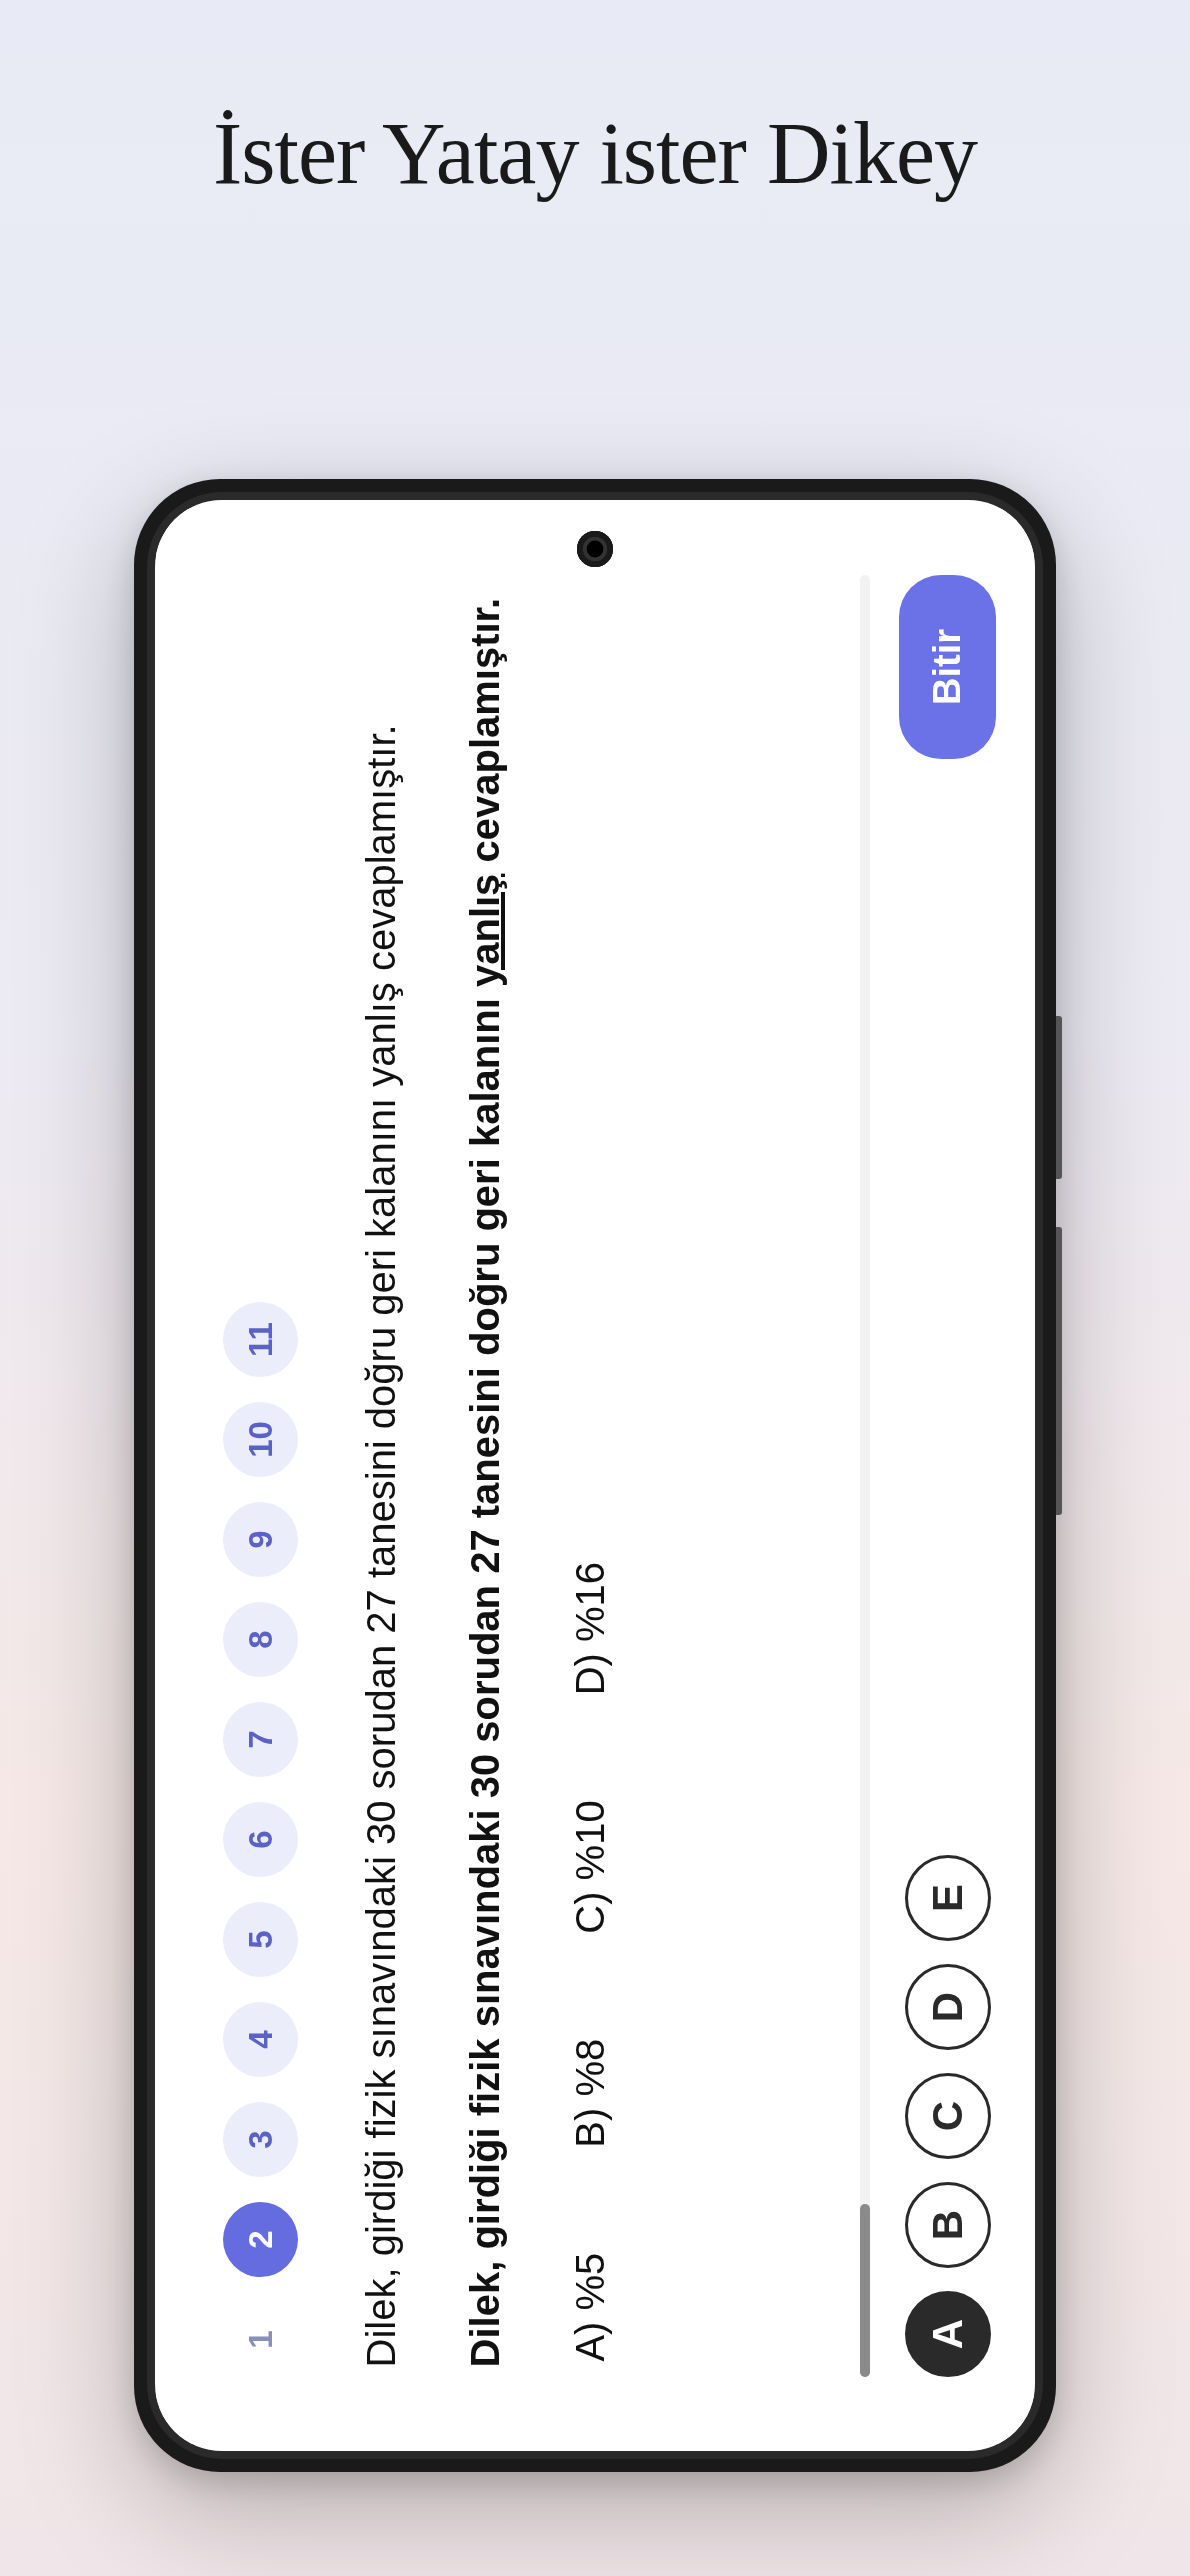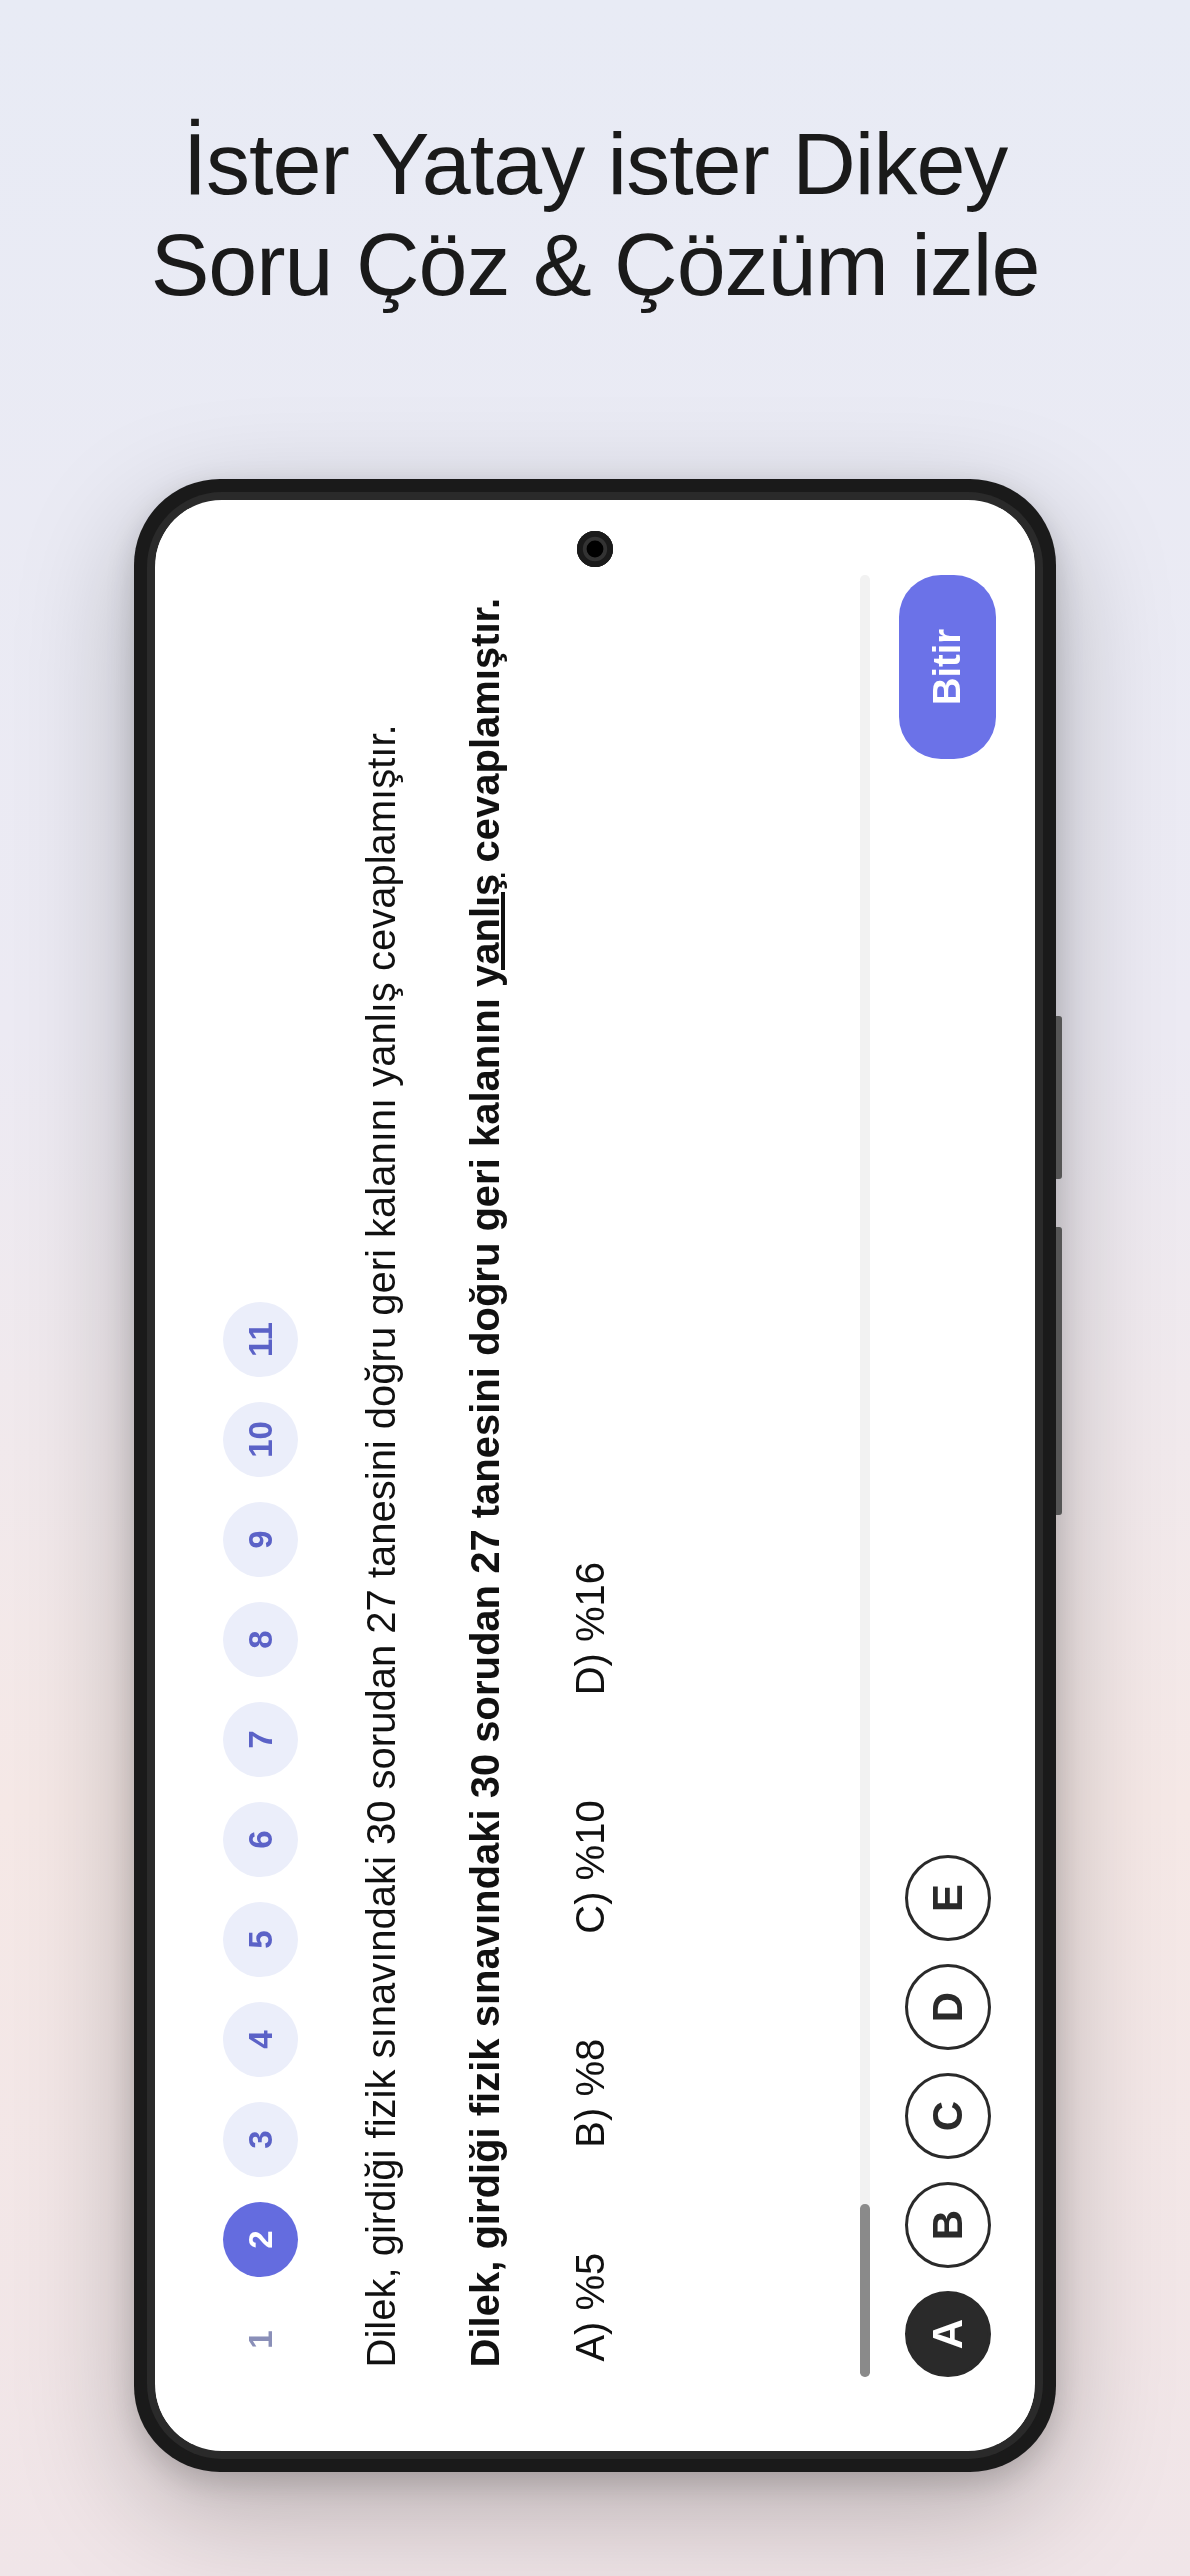--- a/index.html
+++ b/index.html
@@ -6,29 +6,30 @@
 body {
   width: 1190px;
   height: 2576px;
   background: linear-gradient(180deg, #e8ebf5 0%, #eceaf3 40%, #f5e8e6 70%, #f0e5e8 100%);
   font-family: -apple-system, BlinkMacSystemFont, "Helvetica Neue", Arial, sans-serif;
   overflow: hidden;
   position: relative;
 }
 .headline {
   position: absolute;
-  top: 113px;
+  top: 103px;
   left: 0;
   right: 0;
   text-align: center;
   font-size: 88px;
   line-height: 1.15;
   font-weight: 400;
   color: #1a1a1a;
   letter-spacing: -1px;
+  font-family: Liberation Serif, serif;
 }
 .phone {
   position: absolute;
   top: 479px;
   left: 134px;
   width: 922px;
   height: 1993px;
   background: #1a1a1a;
   border-radius: 86px;
   padding: 13.4px;
@@ -201,21 +202,20 @@
   border-radius: 42px;
   cursor: pointer;
   border: none;
 }
 </style>
 </head>
 <body>
 
 <div class="headline">
   <div>İster Yatay ister Dikey</div>
-  <div>Soru Çöz &amp; Çözüm izle</div>
 </div>
 
 <div class="phone">
   <div class="side-btn b1"></div>
   <div class="side-btn b2"></div>
   <div class="phone-inner">
     <div class="screen">
       <div class="camera"></div>
 
       <div class="app-rotated">

